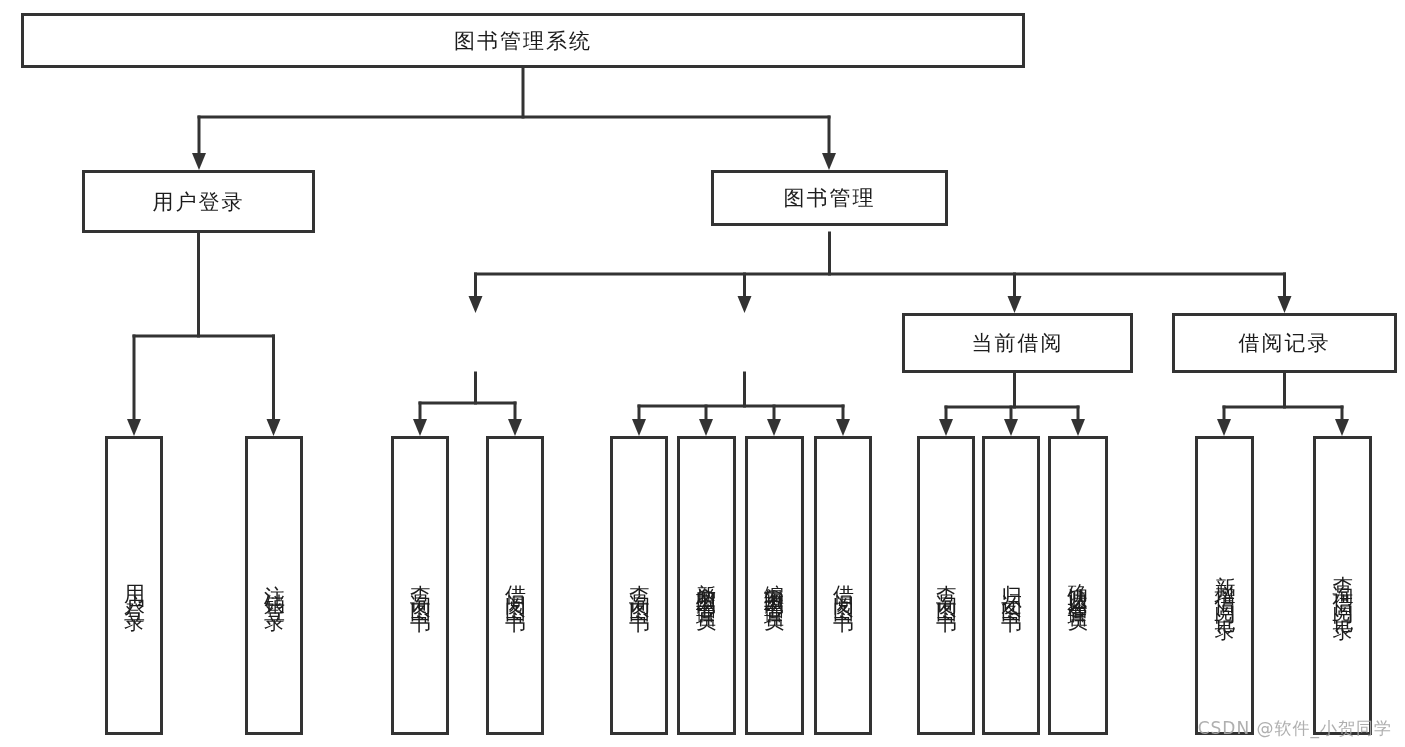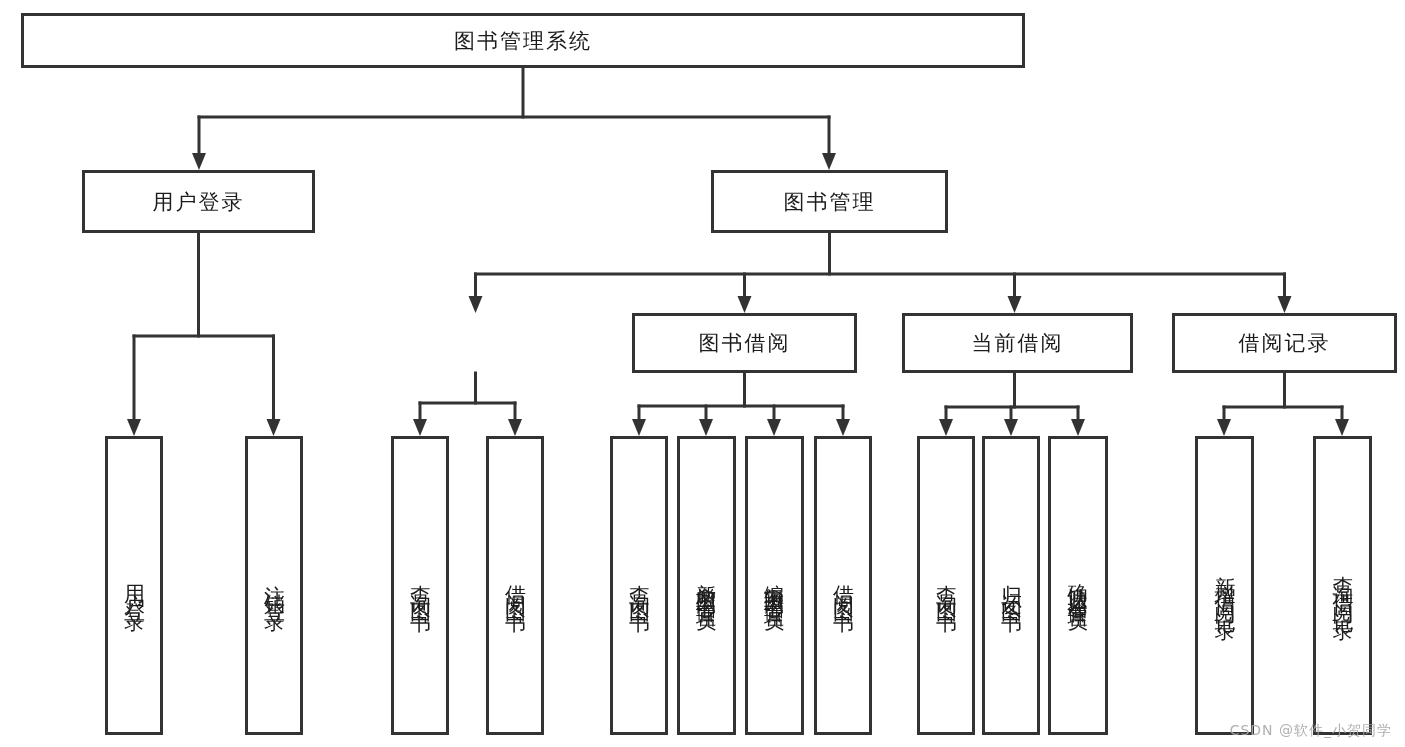--- a/index.html
+++ b/index.html
@@ -30,21 +30,21 @@
     color:#1c1c1c;
   }
   .node-v.tight span{
     font-size:20px;
     letter-spacing:4px;
   }
   .watermark{
     position:absolute;
     right:13px;
     bottom:7px;
-    font-size:14px;
+    font-size:17px;
     letter-spacing:1px;
     color:rgba(168,168,168,0.92);
     white-space:nowrap;
     z-index:5;
     pointer-events:none;
   }
 </style>
 </head>
 <body>
 
@@ -116,27 +116,24 @@
     </g>
   </svg>
 
   <div class="node node-h" style="left:21px;top:13px;width:1004px;height:55px">
     <span>图书管理系统</span>
   </div>
 
   <div class="node node-h" style="left:82px;top:170px;width:233px;height:63px">
     <span>用户登录</span>
   </div>
-  <div class="node node-h" style="left:711px;top:170px;width:237px;height:63px">
+  <div class="node node-h" style="left:711px;top:170px;width:237px;height:56px">
     <span>图书管理</span>
   </div>
 
-  <div class="node node-h" style="left:632px;top:313px;width:225px;height:60px">
-    <span>图书借阅</span>
-  </div>
   <div class="node node-h" style="left:902px;top:313px;width:231px;height:60px">
     <span>当前借阅</span>
   </div>
   <div class="node node-h" style="left:1172px;top:313px;width:225px;height:60px">
     <span>借阅记录</span>
   </div>
 
   <div class="node node-v" style="left:105px;top:436px;width:58px;height:299px">
     <span>用户登录</span>
   </div>

